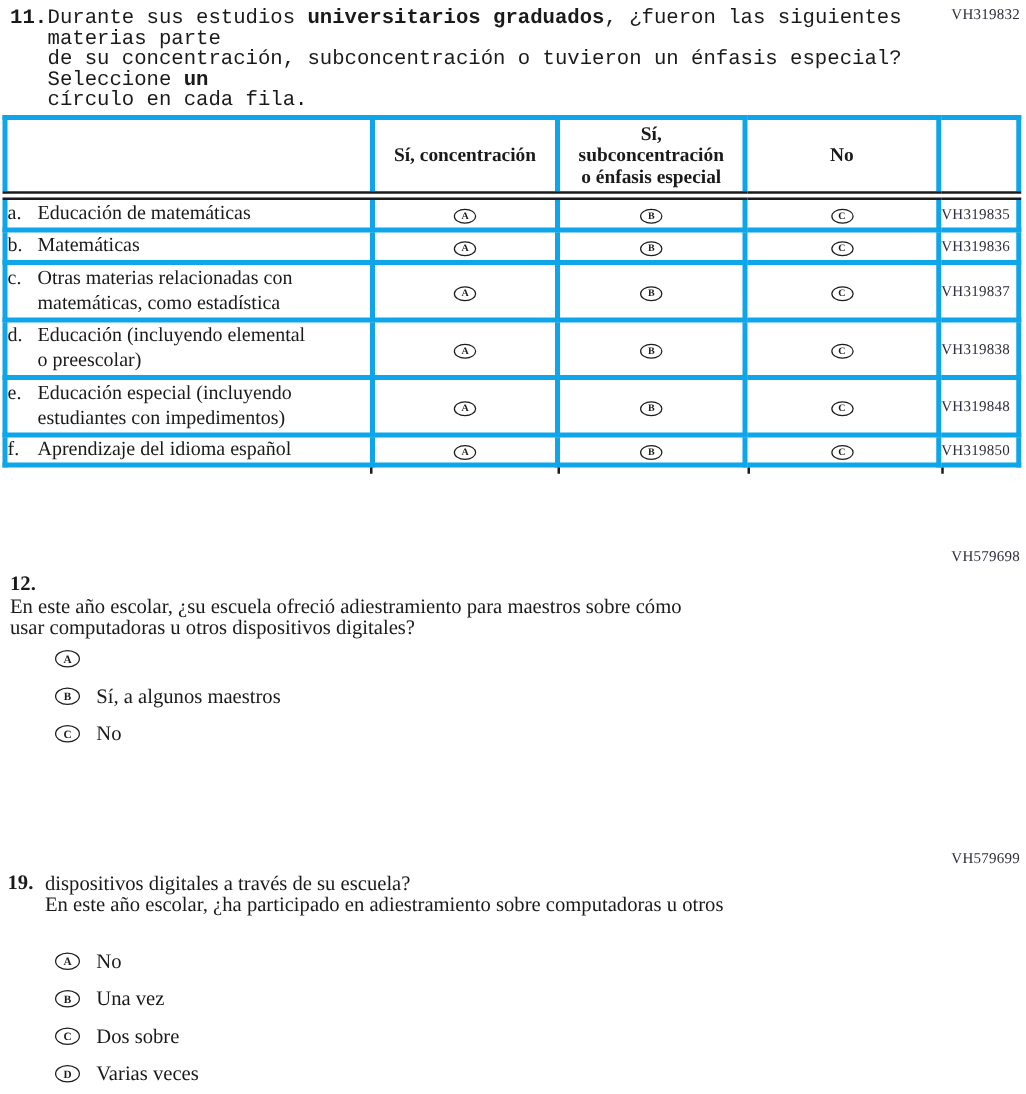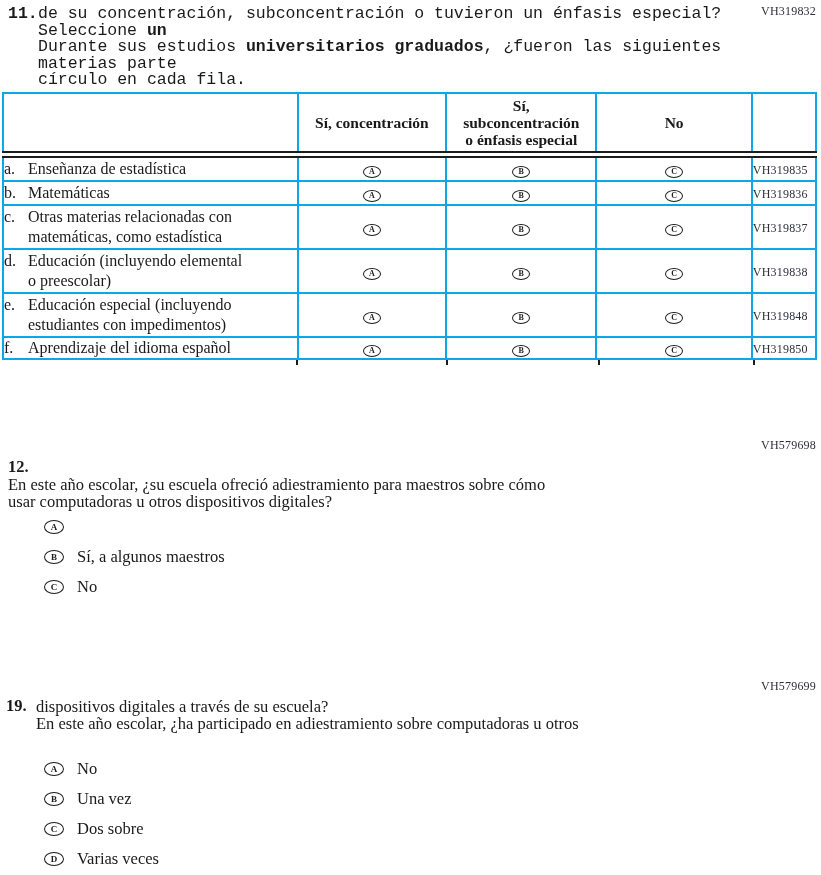--- a/index.html
+++ b/index.html
@@ -18,21 +18,21 @@
   
   .q-block{display:flex;align-items:flex-start;}
   .q-num{font-weight:bold;font-size:16.5px;width:30px;flex:none;line-height:16.5px;}
   .q-stem{font-size:16.5px;line-height:16.5px;}
   .q-stem .ln{display:block;}
   .bld{font-weight:bold;}
   
   #tablewrap{top:92px;left:2px;width:817px;}
   table.matrix{border-collapse:collapse;width:815px;table-layout:fixed;}
   table.matrix th,table.matrix td{
-    border:2px solid #0ea5e9;padding:0;vertical-align:middle;
+    border:4px solid #0ea5e9;padding:0;vertical-align:middle;
   }
   table.matrix thead th{
     height:57px;border-bottom:7px double #1c1c1c;
     font-weight:bold;font-size:15.5px;line-height:17px;text-align:center;
   }
   td.rowhead{padding:1px 2px 1px 4px;}
   .rowlab{display:flex;align-items:flex-start;}
   .rowlab .rl{flex:none;width:24px;font-size:16px;line-height:20px;}
   .rowlab .rtext{font-size:16px;line-height:20px;}
   .rowlab .rtext .tln{display:block;}
@@ -58,22 +58,22 @@
   .opt-row .olabel{margin-left:13px;font-size:16.5px;line-height:20px;}
 </style>
 </head>
 <body>
 
 <div class="abs vh-code code-right" style="top:4px;">VH319832</div>
 
 <div class="abs q-block" style="top:6px;left:8px;width:780px;font-family:Liberation Mono, monospace;">
   <span class="q-num">11.</span>
   <div class="q-stem">
+    <span class="ln"><span>Durante sus estudios </span><span class="bld">universitarios graduados</span><span>, ¿fueron las siguientes materias parte</span></span>
     <span class="ln"><span>de su concentración, subconcentración o tuvieron un énfasis especial? Seleccione </span><span class="bld">un</span></span>
-    <span class="ln"><span>Durante sus estudios </span><span class="bld">universitarios graduados</span><span>, ¿fueron las siguientes materias parte</span></span>
     <span class="ln"><span>círculo en cada fila.</span></span>
   </div>
 </div>
 
 <div class="abs" id="tablewrap">
   <table class="matrix">
     <colgroup>
       <col style="width:294px">
         <col style="width:148px">
         <col style="width:150px">
@@ -92,21 +92,21 @@
         <th><span>No</span></th>
         <th></th>
       </tr>
     </thead>
     <tbody>
       <tr class="h24">
         <td class="rowhead">
             <div class="rowlab">
               <span class="rl">a.</span>
               <span class="rtext">
-                <span class="tln">Enseñanza de estadística</span>
+                <span class="tln">Educación de matemáticas</span>
                 <span class="tln"></span>
               </span>
             </div>
           </td>
         <td class="cc"><span class="circ">A</span></td>
         <td class="cc"><span class="circ">B</span></td>
         <td class="cc"><span class="circ">C</span></td>
         <td class="vhcell"><span class="vh-code">VH319835</span></td>
       </tr>
       <tr class="h24">

